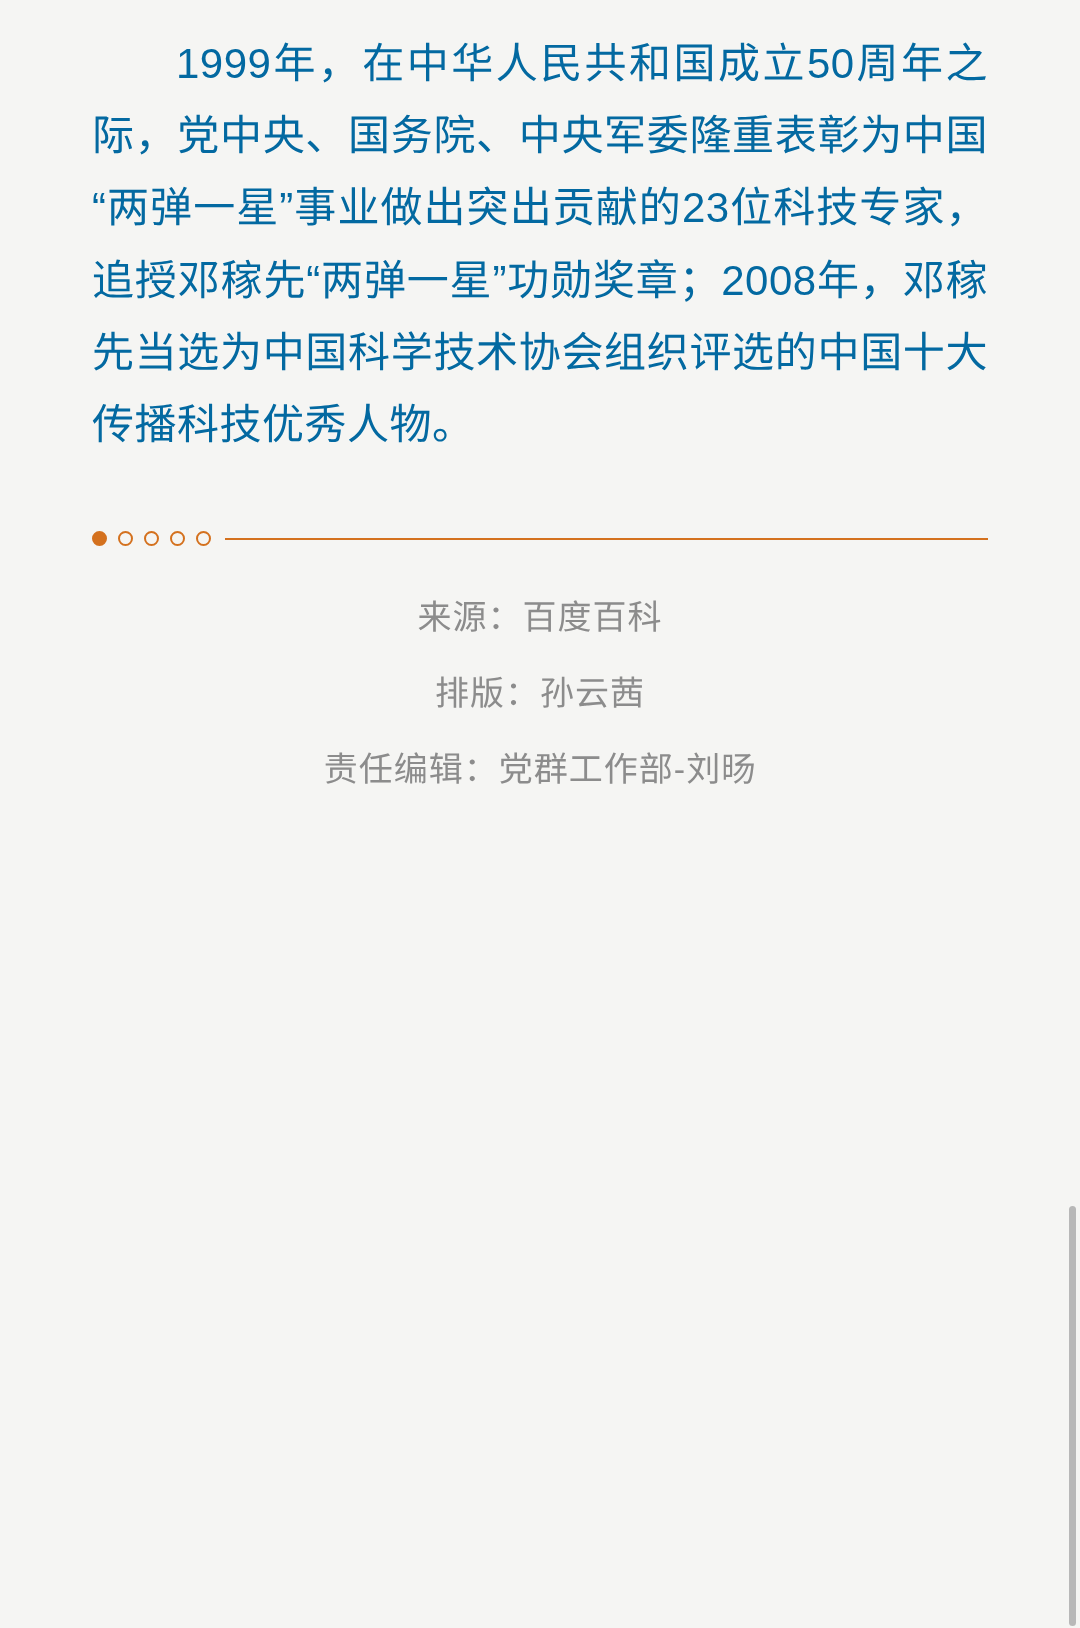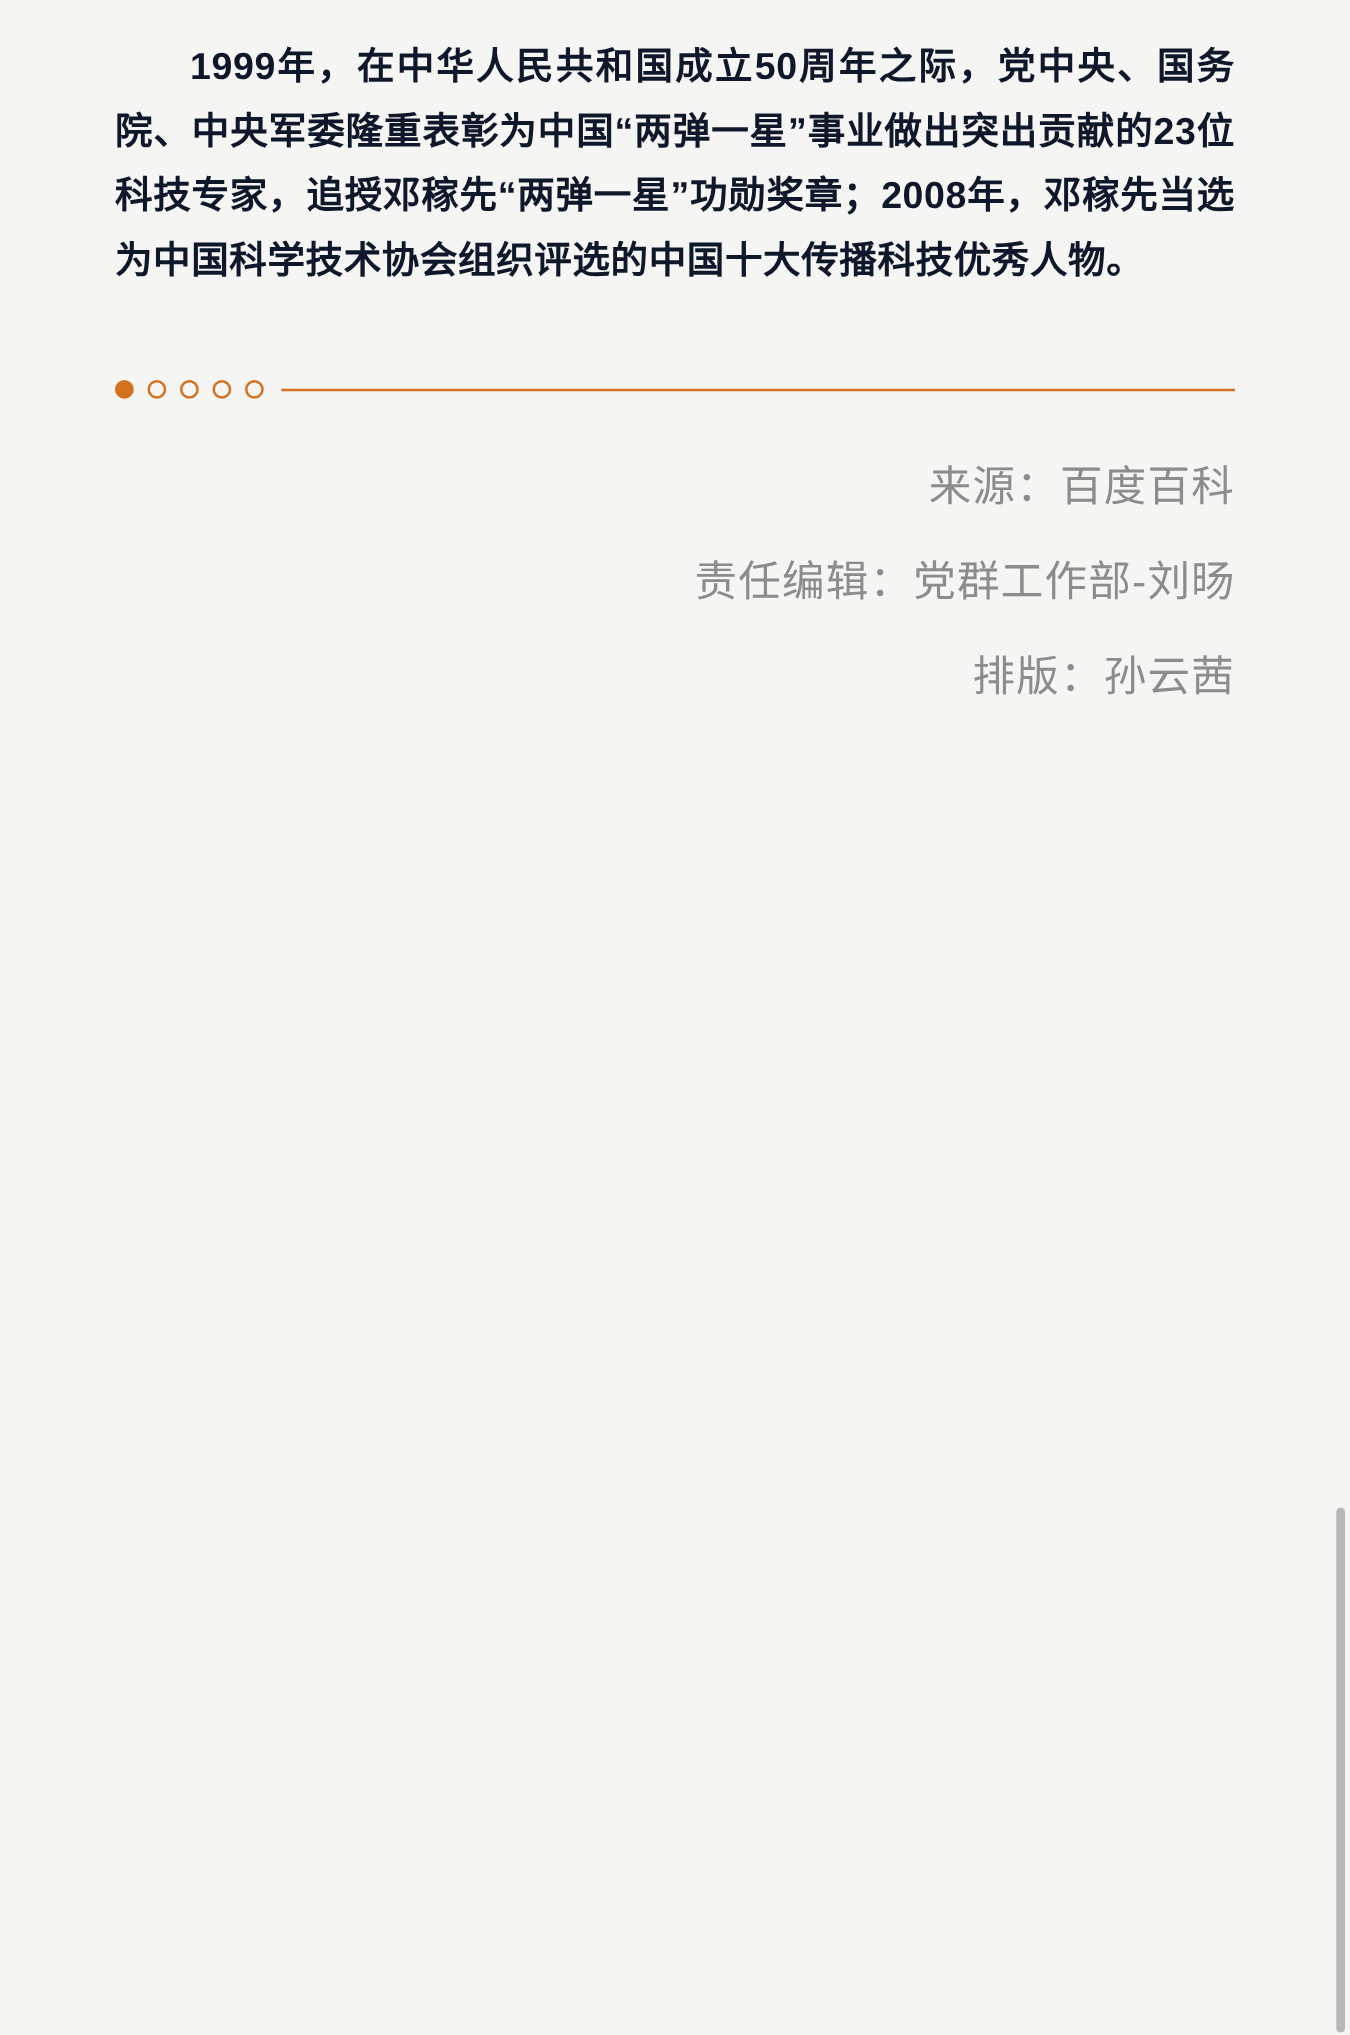--- a/index.html
+++ b/index.html
@@ -19,29 +19,29 @@
     inset: 0;
     background: #f5f5f3;
     padding: 0;
     box-sizing: border-box;
   }
   .article {
     padding: 28px 92px 0 92px;
     box-sizing: border-box;
   }
   .para {
-    color: #0f172a;
-    font-size: 30px;
+    color: #0369a1;
+    font-size: 42px;
     line-height: 1.72;
     text-align: justify;
     text-justify: inter-ideograph;
     text-indent: 2em;
     margin: 0 0 34px 0;
     letter-spacing: 0.5px;
-    font-weight: 700;
+    font-weight: 400;
   }
   .divider-row {
     margin: 70px 0 0 0;
     padding: 0 92px 0 92px;
     display: flex;
     align-items: center;
     box-sizing: border-box;
   }
   .dots {
     display: flex;
@@ -61,21 +61,21 @@
     background: #d4711e;
   }
   .rule {
     flex: 1 1 auto;
     height: 2px;
     background: #d4711e;
   }
   .credits {
     padding: 54px 92px 0 92px;
     box-sizing: border-box;
-    text-align: right;
+    text-align: center;
   }
   .credit-line {
     color: #8c8c8c;
     font-size: 34px;
     line-height: 1.0;
     margin-bottom: 42px;
     letter-spacing: 1px;
     white-space: nowrap;
   }
   .credit-line:last-child {
@@ -106,19 +106,19 @@
       <span class="dot"></span>
       <span class="dot"></span>
       <span class="dot"></span>
       <span class="dot"></span>
     </div>
     <div class="rule"></div>
   </div>
 
   <div class="credits">
     <div class="credit-line">来源：百度百科</div>
+    <div class="credit-line">排版：孙云茜</div>
     <div class="credit-line">责任编辑：党群工作部-刘旸</div>
-    <div class="credit-line">排版：孙云茜</div>
   </div>
 
   <div class="scrollbar"></div>
 
 </div>
 
 </body></html>

